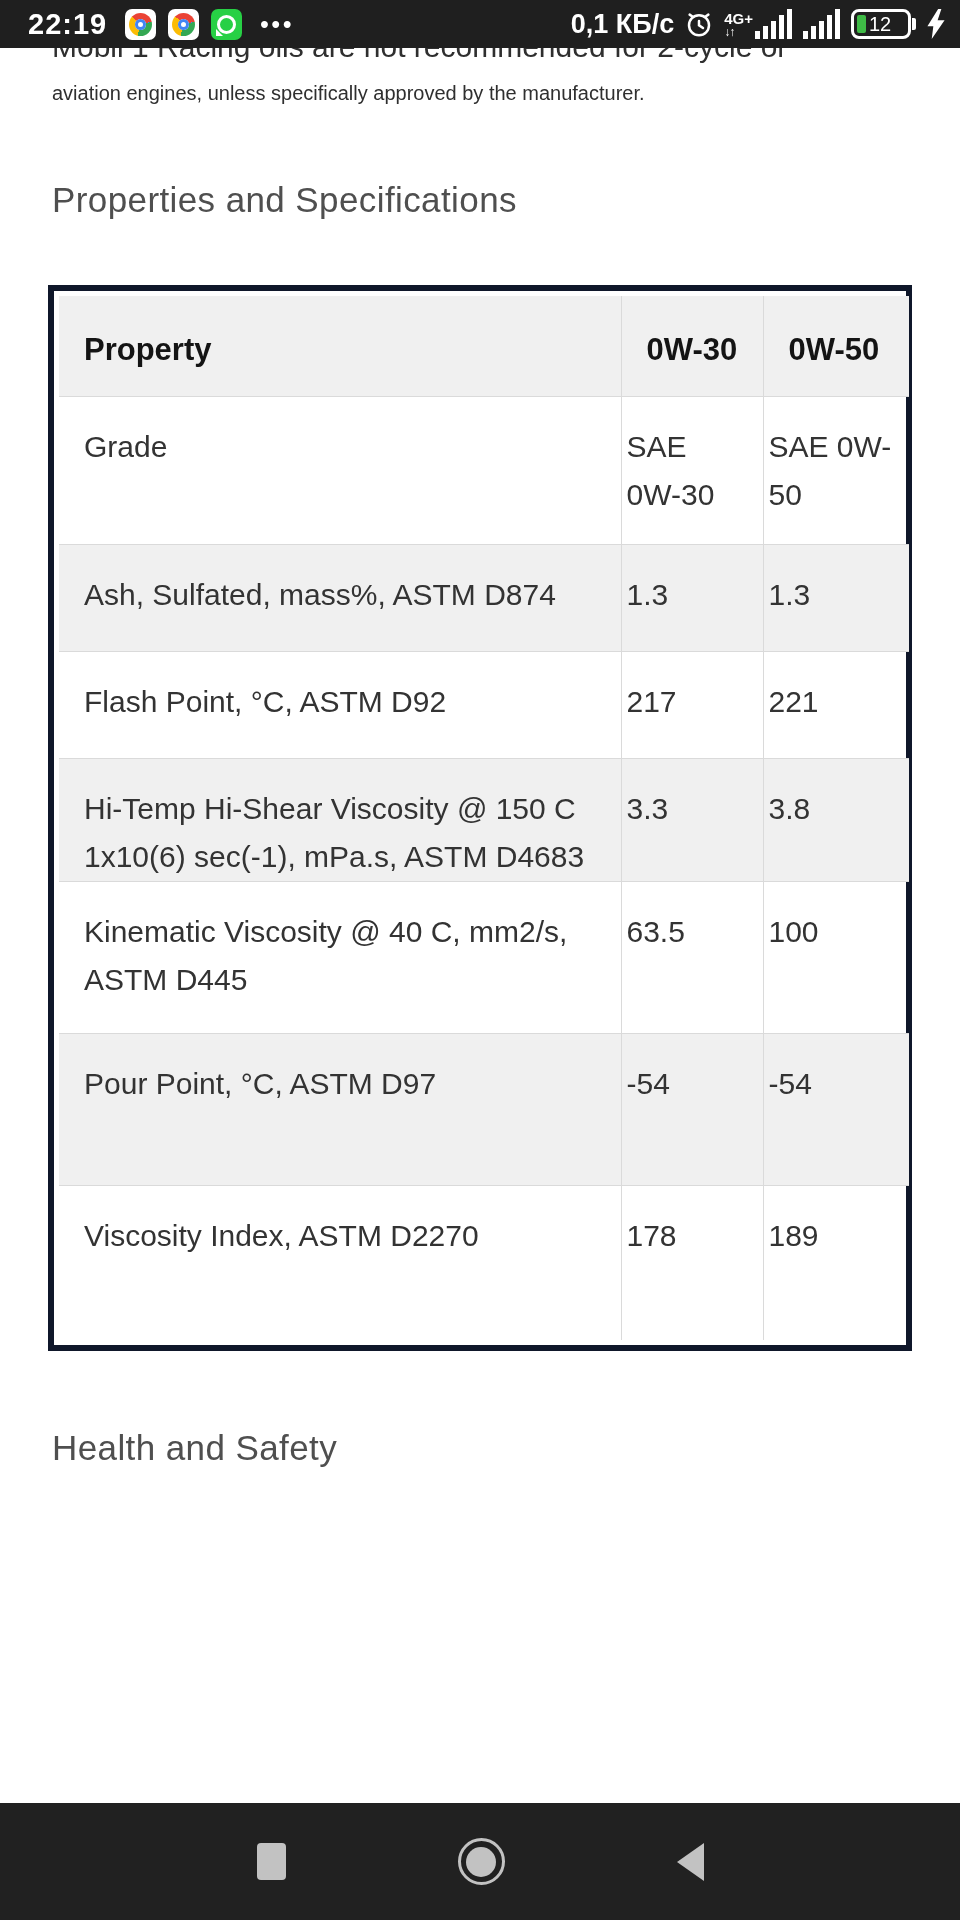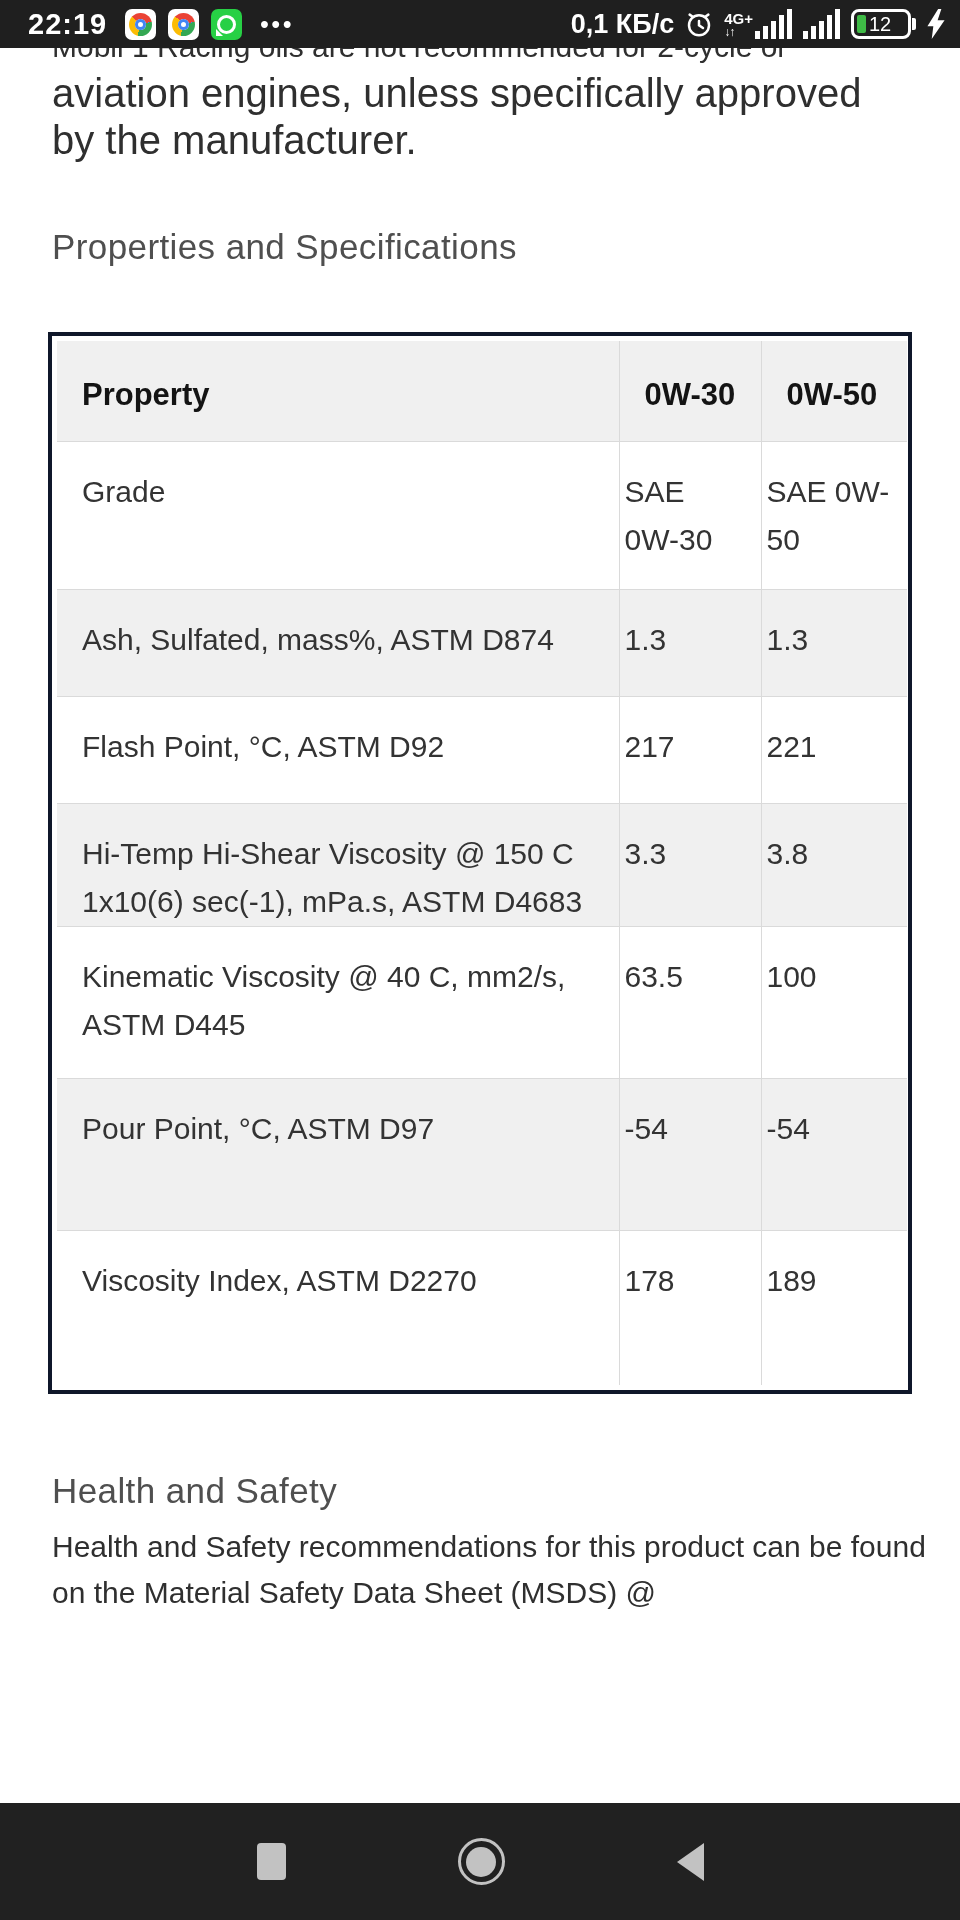--- a/index.html
+++ b/index.html
@@ -41,24 +41,24 @@
     width:60px; height:30px; border:3px solid #fff; border-radius:8px;
     display:flex; align-items:center; padding:2px 3px; gap:3px;
   }
   .batt-fill{ width:9px; height:18px; background:#3fbb46; border-radius:2px; }
   .batt-num{ font-size:20px; font-weight:normal; line-height:1; }
   .batt-cap{ width:4px; height:12px; background:#fff; border-radius:0 2px 2px 0; margin-left:1px; }
   
   .content{ padding:0 52px; }
   .clip-line{ height:22px; overflow:hidden; }
   .clip-line span{ display:block; margin-top:-24px; font-size:30px; line-height:46px; white-space:nowrap; color:#2f2f2f; }
-  .intro{ font-size:40px; line-height:47px; width:830px; color:#2f2f2f; }
+  .intro{ font-size:20px; line-height:47px; width:830px; color:#2f2f2f; }
   h2.section{ margin-top:60px; font-size:35px; line-height:46px; font-weight:300; color:#4f4f4f; letter-spacing:.4px; }
   
-  .table-wrap{ margin:62px 0 0 -4px; width:864px; border:4px solid #0f172a; padding:5px; background:#fff; }
+  .table-wrap{ margin:62px 0 0 -4px; width:864px; border:6px solid #0f172a; padding:5px; background:#fff; }
   table{ border-collapse:collapse; table-layout:fixed; width:850px; }
   col.c-prop{ width:562px; } col.c-v30{ width:142px; } col.c-v50{ width:146px; }
   th,td{ text-align:left; vertical-align:top; font-size:30px; line-height:48px; }
   thead th{
     height:100px; background:#f0f0f0; color:#141414; font-weight:bold; font-size:31px;
     padding:30px 14px 0 25px;
   }
   td{ color:#333; padding:26px 14px 0 25px; height:107px; }
   td.val{ padding-left:5px; }
   th + th, td + td{ border-left:1px solid #dadada; }
@@ -210,21 +210,20 @@
             <td>Viscosity Index, ASTM D2270</td>
             <td class="val">178</td>
             <td class="val">189</td>
           </tr>
         </tbody>
     </table>
   </div>
 
   <h2 class="section health">Health and Safety</h2>
 
-  <p class="health-text">Health and Safety recommendations for this product can be found on the Material Safety Data Sheet (MSDS) @</p>
 
 </div>
 
 <div class="nav-bar">
   <span class="nb-recents"></span>
   <span class="nb-home">
       <span class="dot"></span>
     </span>
   <span class="nb-back"></span>
 </div>

